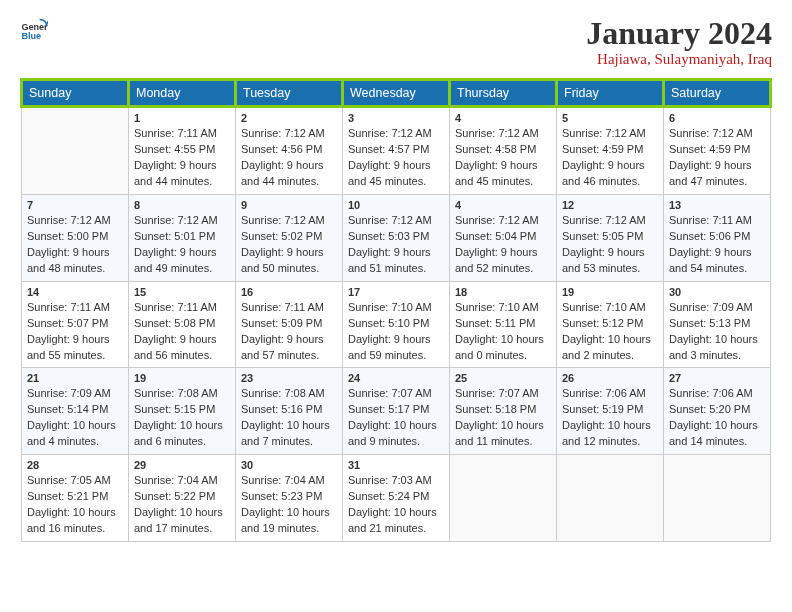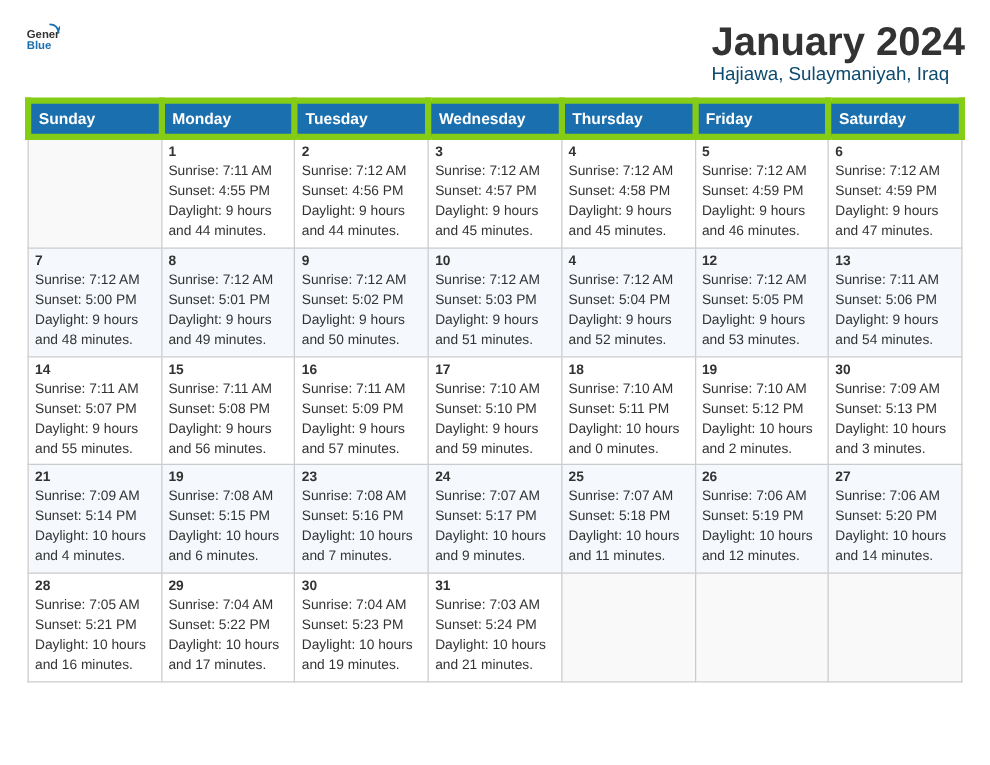--- a/index.html
+++ b/index.html
@@ -25,45 +25,47 @@
     .logo {
       display: flex;
       align-items: center;
       gap: 4px;
     }
     .logo-icon {
       width: 28px;
       height: 28px;
     }
     .title-block {
+      text-align: right;
+      font-family: Liberation Serif, serif;
     }
     .title-block h1 {
       font-size: 32px;
       font-weight: bold;
       color: #333;
       line-height: 1.1;
     }
     .title-block h2 {
       font-size: 15px;
-      color: #0c4a6e;
+      color: #b91c1c;
       font-weight: normal;
     }
     .calendar-table {
       width: 100%;
       border-collapse: collapse;
       table-layout: fixed;
     }
     .calendar-table th {
       background-color: #1a6faf;
       color: #fff;
       text-align: left;
       padding: 5px 6px;
       font-size: 12.5px;
-      font-weight: bold;
-      border: 5px solid #84cc16;
+      font-weight: normal;
+      border: 3px solid #84cc16;
     }
     .calendar-table td {
       border: 1px solid #ccc;
       vertical-align: top;
       padding: 4px 5px;
       font-size: 9.5px;
       color: #333;
       height: 78px;
       background: #fff;
     }

